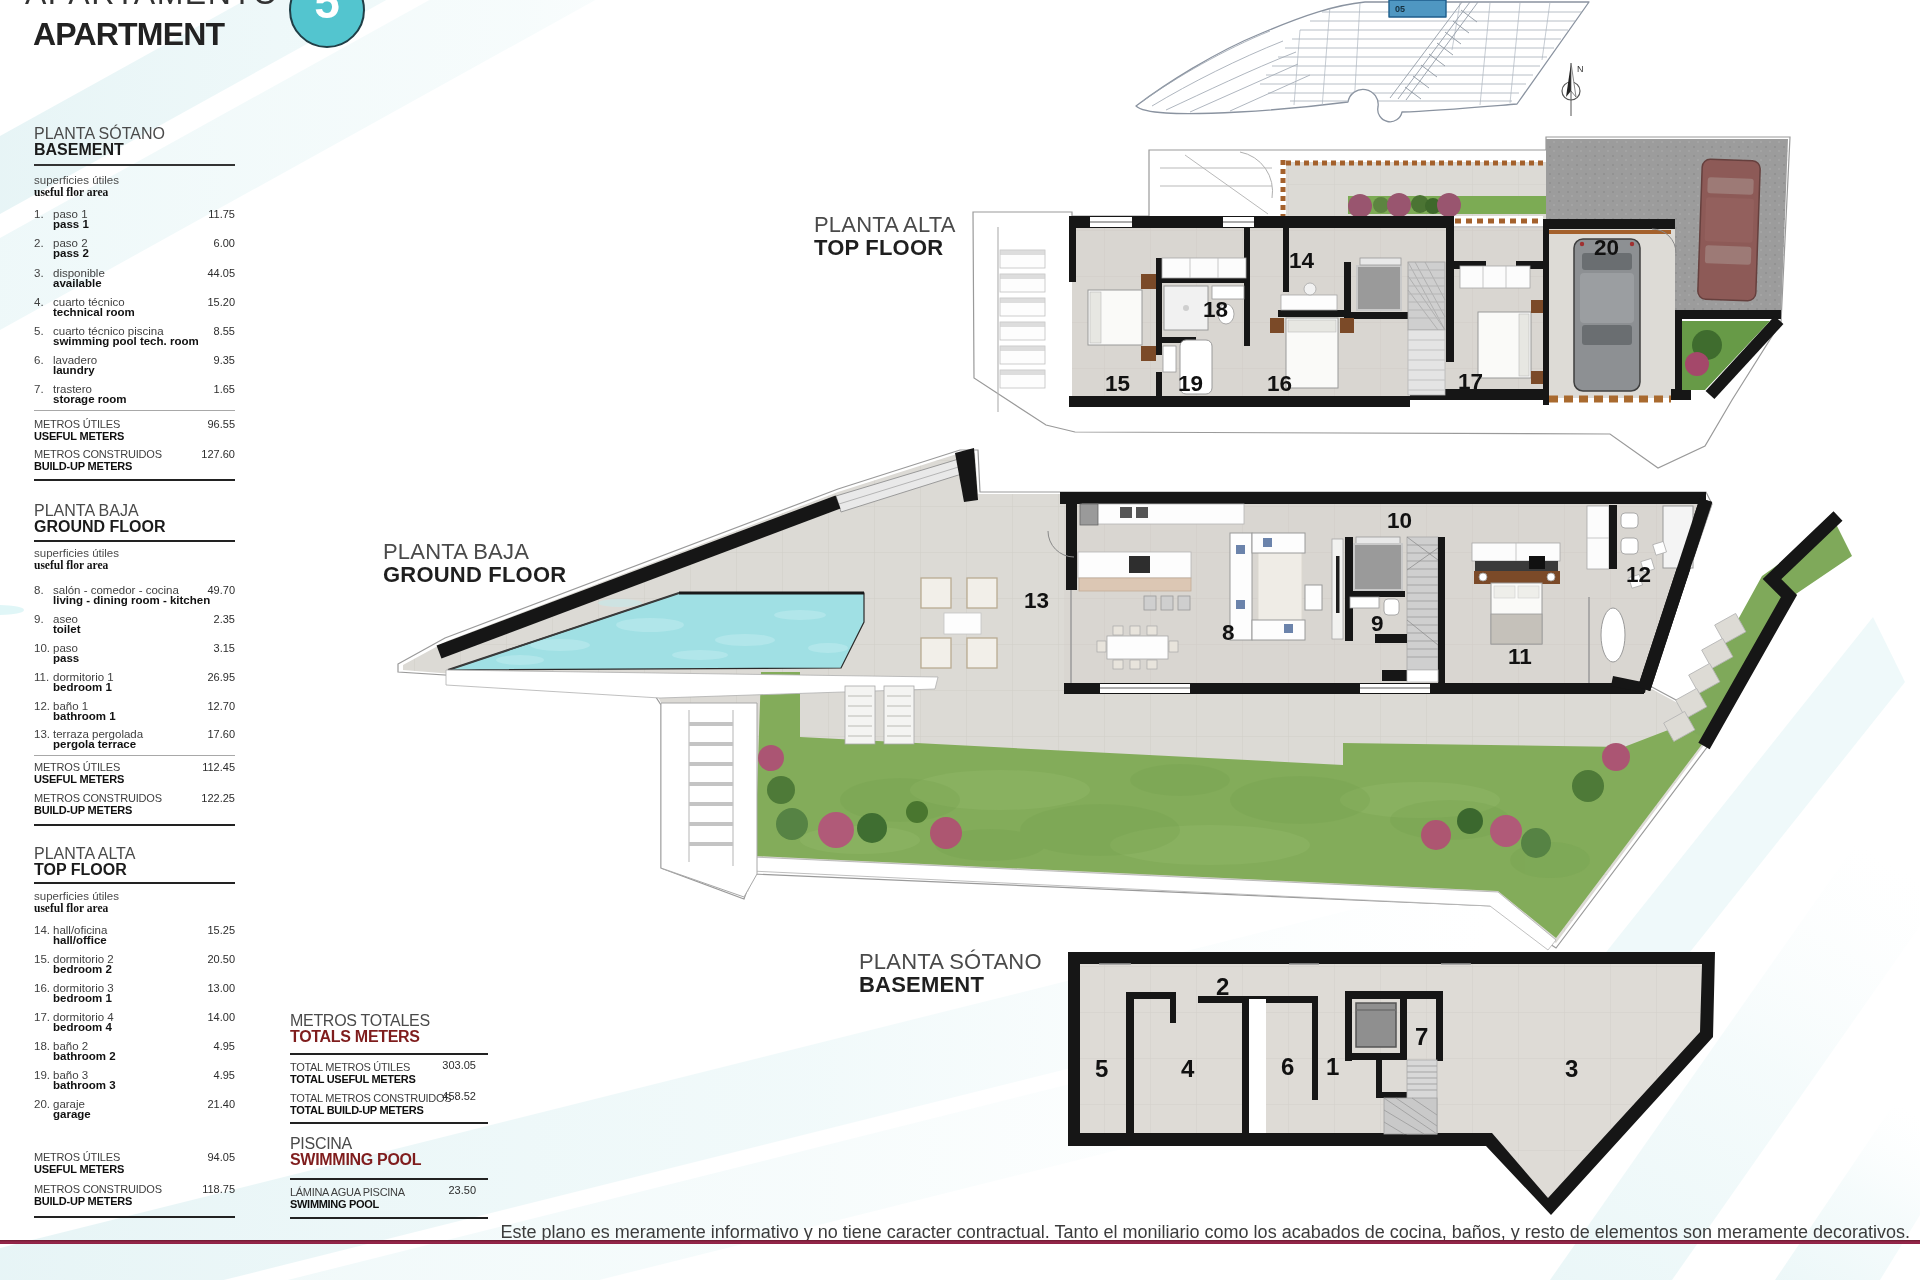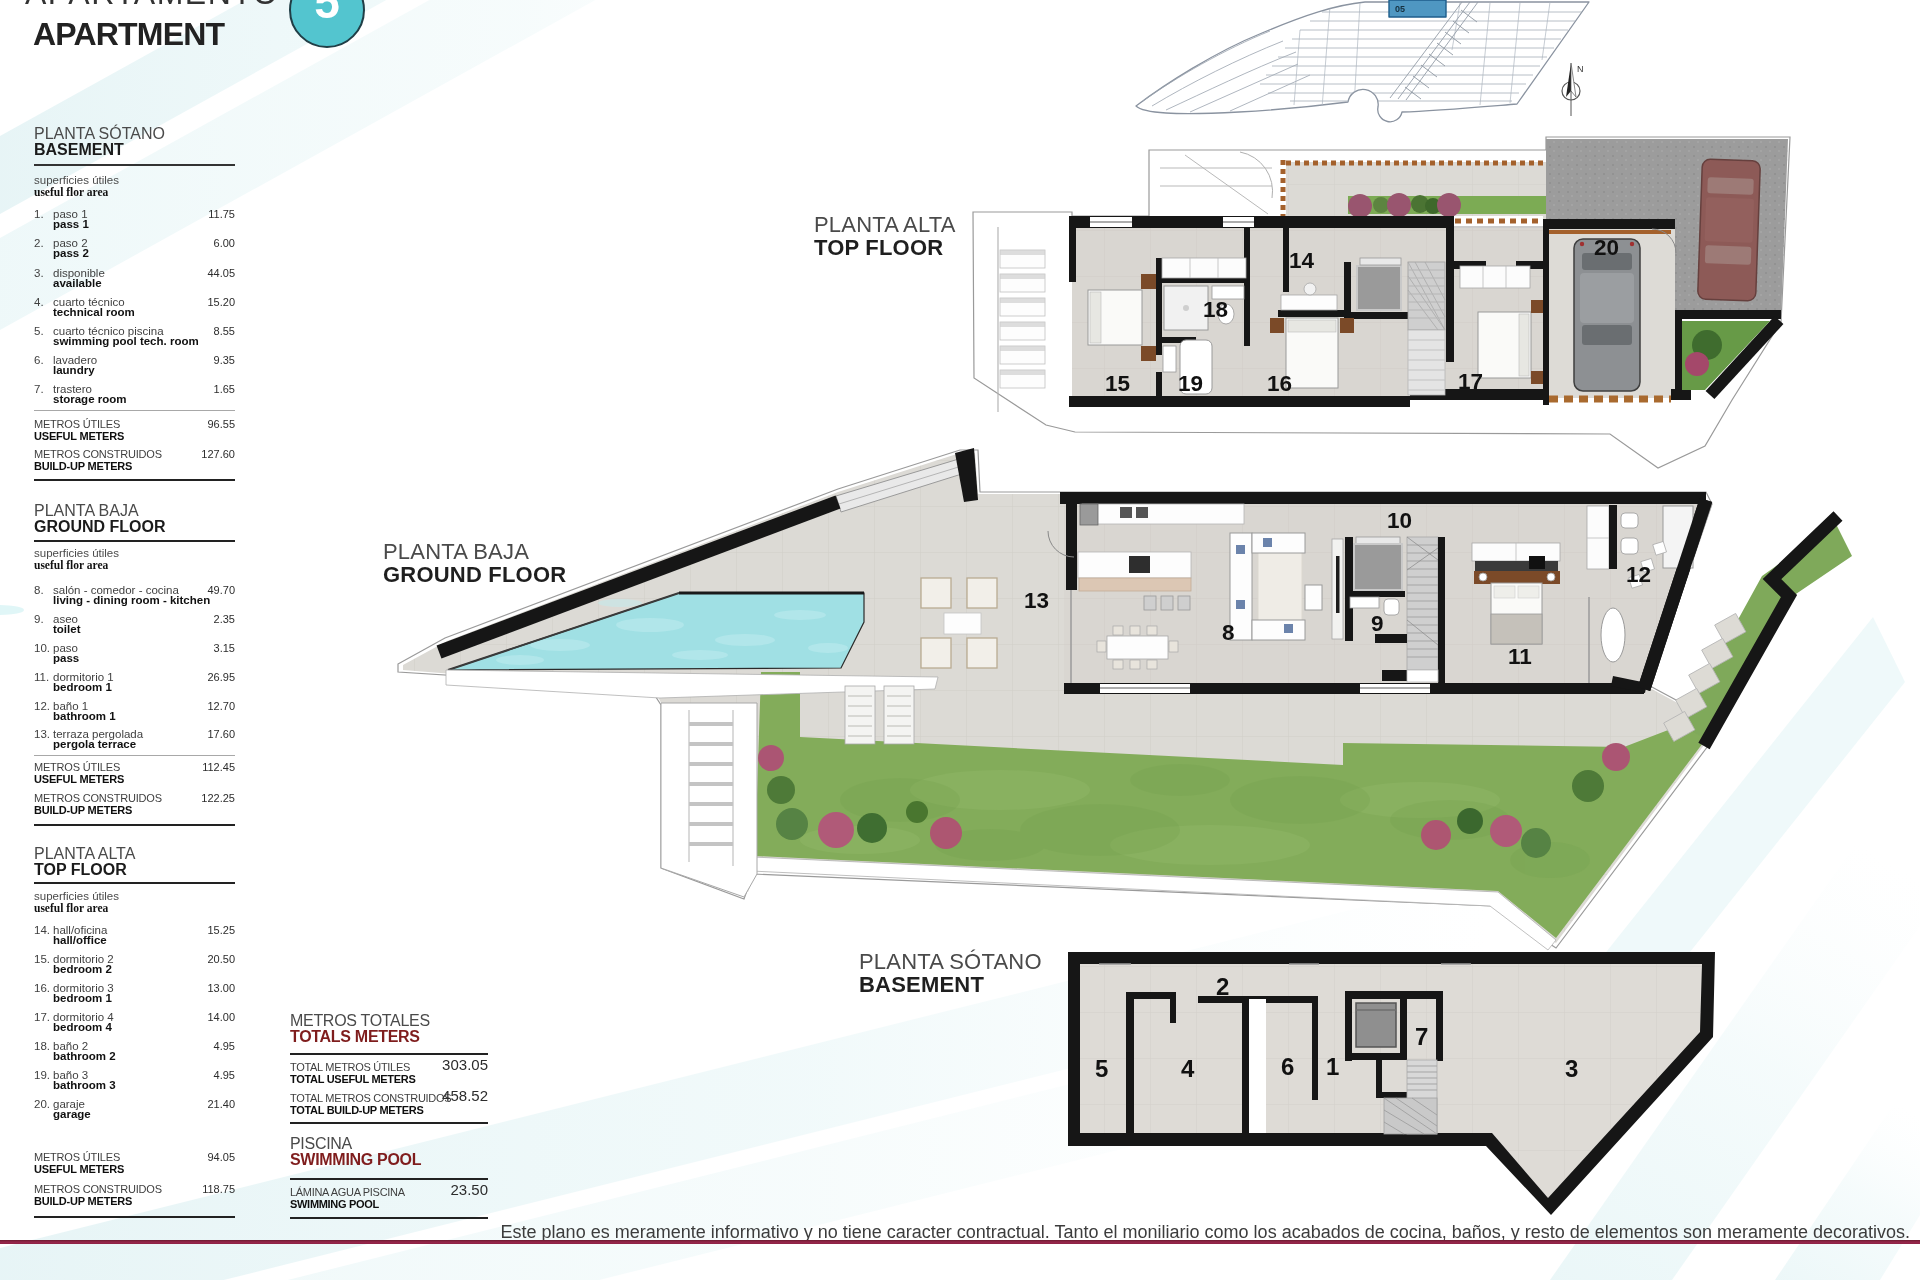--- a/index.html
+++ b/index.html
@@ -20,21 +20,21 @@
   .tot b{color:#0e0e0e;}
   .tot .vv{position:absolute;right:0;top:0;color:#2c2c2c;font-size:11px;letter-spacing:0;}
   .hr{position:absolute;left:34px;width:201px;background:#a8a8a8;height:1px;}
   .hr2{position:absolute;left:34px;width:201px;background:#222;height:2.2px;}
   .hr3{position:absolute;left:34px;width:201px;background:#333;height:1.6px;}
   
   .m-sechead{position:absolute;left:290px;color:#4a4a4a;font-size:16px;line-height:15.5px;letter-spacing:-0.3px;white-space:nowrap;}
   .m-sechead b{color:#7f1d1d;margin-top:28px;}
   .m-item{position:absolute;left:290px;width:198px;font-size:11px;letter-spacing:-0.3px;line-height:12px;color:#3f3f3f;white-space:nowrap;}
   .m-item b{color:#0e0e0e;}
-  .m-item .vv{position:absolute;right:0;top:-2px;color:#2c2c2c;font-size:15px;letter-spacing:0;}
+  .m-item .vv{position:absolute;right:12px;top:-2px;color:#2c2c2c;font-size:11px;letter-spacing:0;}
   .m-hr{position:absolute;left:290px;width:198px;background:#222;height:2px;}
   
   .plabel{position:absolute;color:#4a4a4a;font-size:22px;line-height:23px;letter-spacing:0.2px;white-space:nowrap;}
   .plabel b{color:#1f1f1f;}
   .plabel.big{font-size:22px;line-height:23px;}
 </style>
 </head>
 <body>
 
 <svg class="abs" style="left:0;top:0;" width="1920" height="1280" viewBox="0 0 1920 1280">

